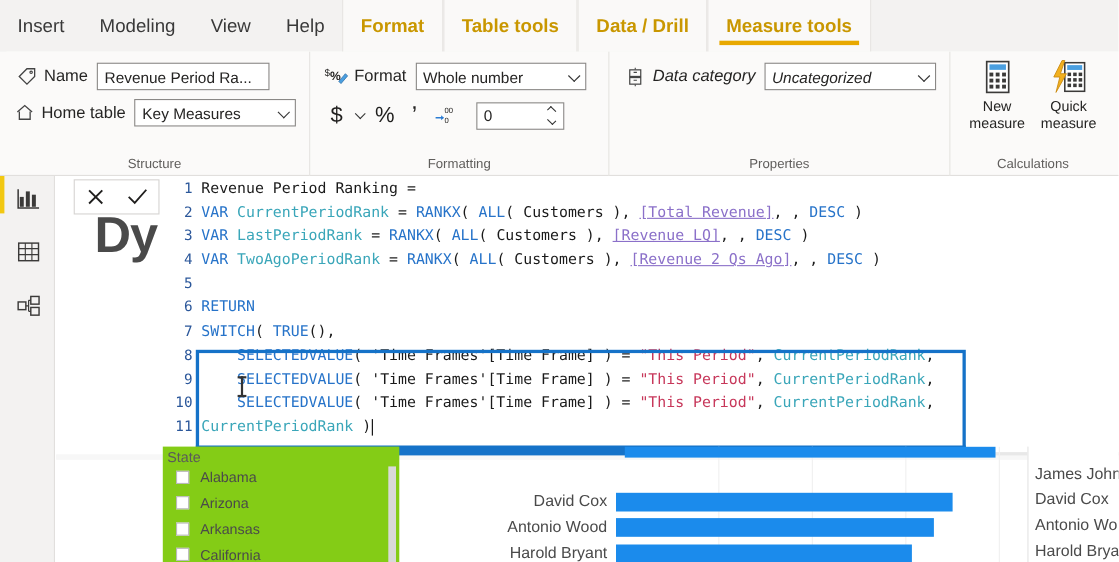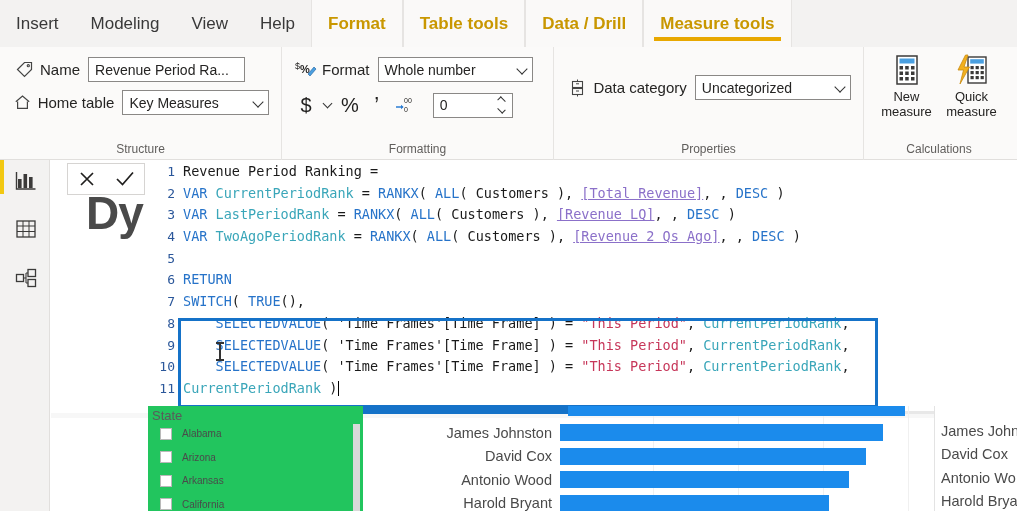--- a/index.html
+++ b/index.html
@@ -212,29 +212,29 @@
   }
   .ibeam::before, .ibeam::after {
     content: ""; position: absolute; left: -3px; width: 8px; height: 2px; background: #333;
   }
   .ibeam::before { top: 0; }
   .ibeam::after { bottom: 0; }
 
   
   .slicer {
     position: absolute; left: 148px; top: 406px; width: 215px; height: 105px;
-    background: #22c55e; overflow: hidden;
+    background: #84cc16; overflow: hidden;
   }
   .slicer-head {
     position: absolute; left: 4px; top: 2px;
     font-size: 13px; color: #5a5a5a;
   }
   .slicer-list { position: absolute; left: 4px; top: 16px; right: 0; }
   .slicer-row {
-    height: 23.5px; display: flex; align-items: center; font-size: 10px; color: #4a4a4a;
+    height: 23.5px; display: flex; align-items: center; font-size: 13px; color: #4a4a4a;
   }
   .chk {
     width: 12px; height: 12px; border: 1.3px solid #b9b9b9; background: #fff;
     margin-right: 10px; margin-left: 8px; flex: none;
   }
   .slicer-scroll {
     position: absolute; right: 3px; top: 18px; width: 7px; height: 88px;
     background: #d9d9d9;
   }
 
@@ -360,21 +360,21 @@
           <span class="spinner">
             <span class="spin-up"></span>
             <span class="spin-dn"></span>
           </span>
         </div>
       </div>
       <div class="rgroup-label">Formatting</div>
     </div>
 
     <div class="rgroup grp-properties">
-      <div class="field-row" style="margin-top:18px;">
+      <div class="field-row" style="margin-top:0;font-style:italic;">
         <span class="field-icon">
           <svg width="17" height="18" viewBox="0 0 17 18">
             <rect x="3.5" y="2.5" width="10" height="6" fill="none" stroke="#444" stroke-width="1.1"></rect>
             <rect x="3.5" y="9.5" width="10" height="6" fill="none" stroke="#444" stroke-width="1.1"></rect>
             <path d="M7 4.8 L10 4.8 M7 12 L10 12" stroke="#444" stroke-width="1"></path>
             <path d="M8.5 0.5 L8.5 2.2 M8.5 15.8 L8.5 17.5" stroke="#444" stroke-width="1"></path>
           </svg>
         </span>
         <span class="field-label">Data category</span>
         <div class="tbox w-datacat">
@@ -523,24 +523,20 @@
       </div>
     <div class="slicer-scroll"></div>
   </div>
 
   <div class="barchart" id="barchart">
       <div class="grid-v" style="left: 283px;"></div>
       <div class="grid-v" style="left: 368px;"></div>
       <div class="grid-v" style="left: 453px;"></div>
       <div class="grid-v" style="left: 538px;"></div>
       <div class="bar-cut" style="width: 336.6px; background: rgb(27, 139, 236);"></div>
-      <div class="bar-row" style="top: 18px;">
-        <div class="bar-label">James Johnston</div>
-        <div class="bar-fill" style="width: 323px; background: rgb(27, 139, 236);"></div>
-      </div>
       <div class="bar-row" style="top: 41.5px;">
         <div class="bar-label">David Cox</div>
         <div class="bar-fill" style="width: 306px; background: rgb(27, 139, 236);"></div>
       </div>
       <div class="bar-row" style="top: 65px;">
         <div class="bar-label">Antonio Wood</div>
         <div class="bar-fill" style="width: 289px; background: rgb(27, 139, 236);"></div>
       </div>
       <div class="bar-row" style="top: 88.5px;">
         <div class="bar-label">Harold Bryant</div>

